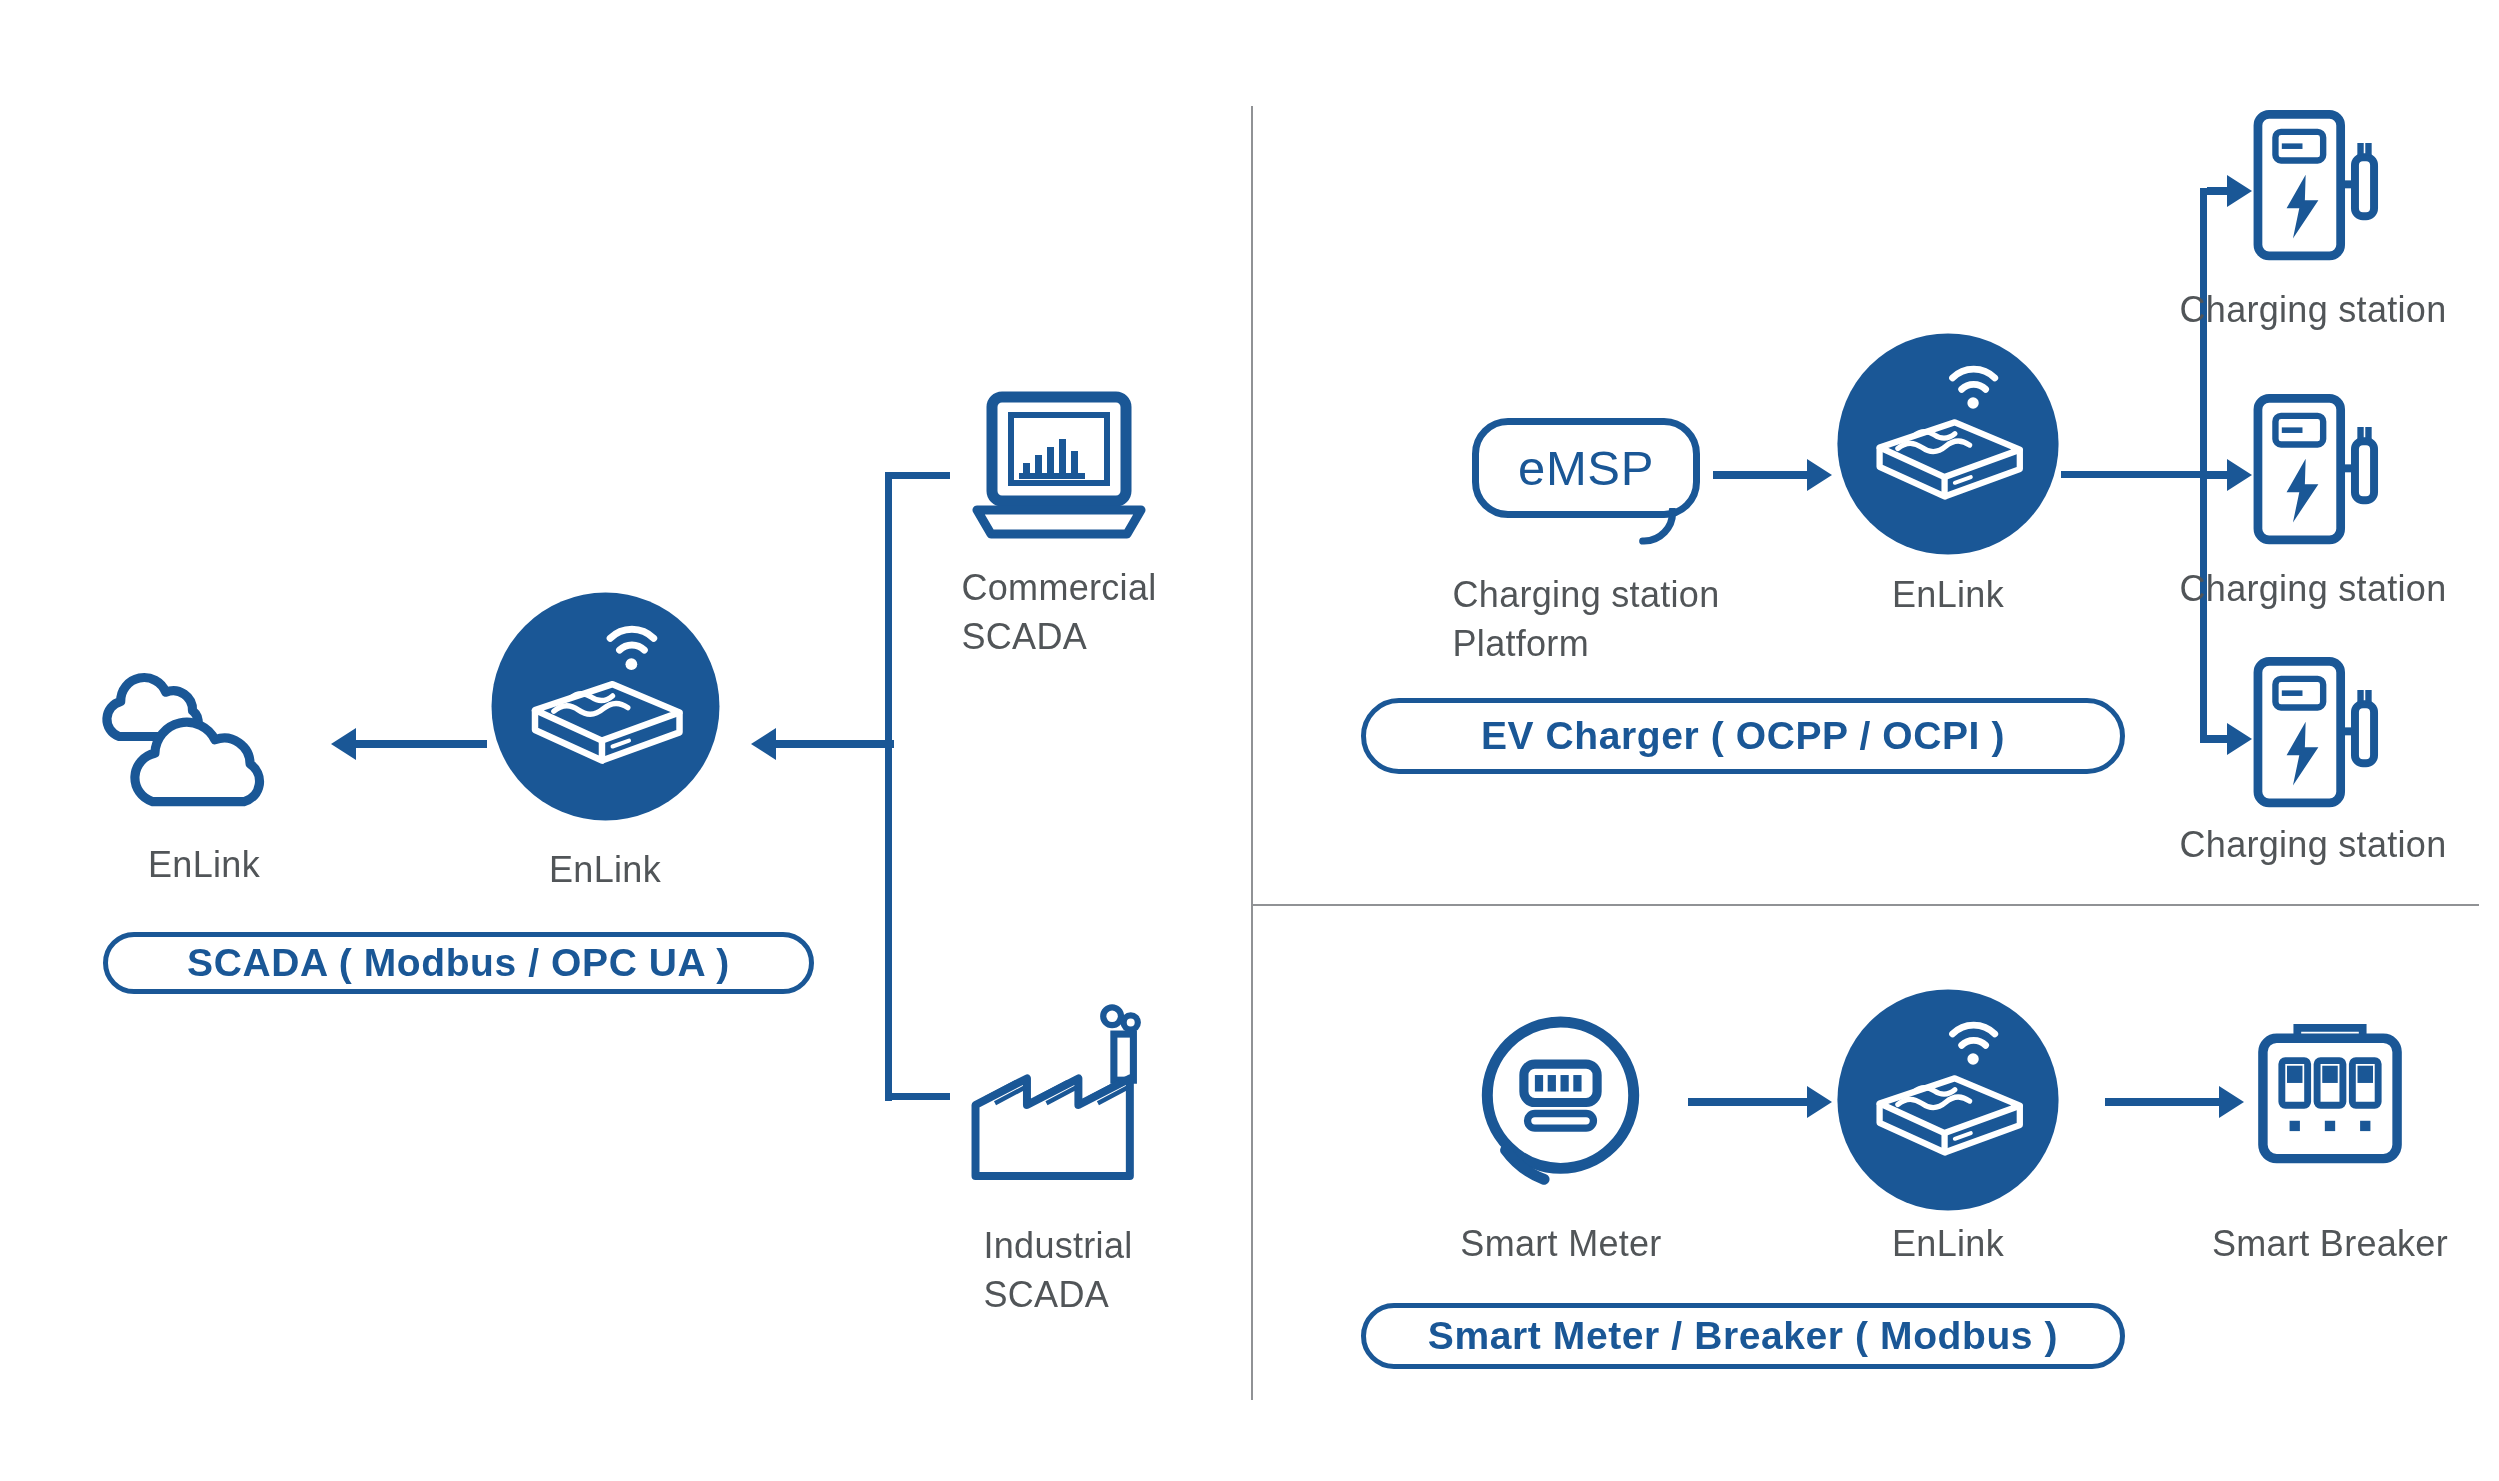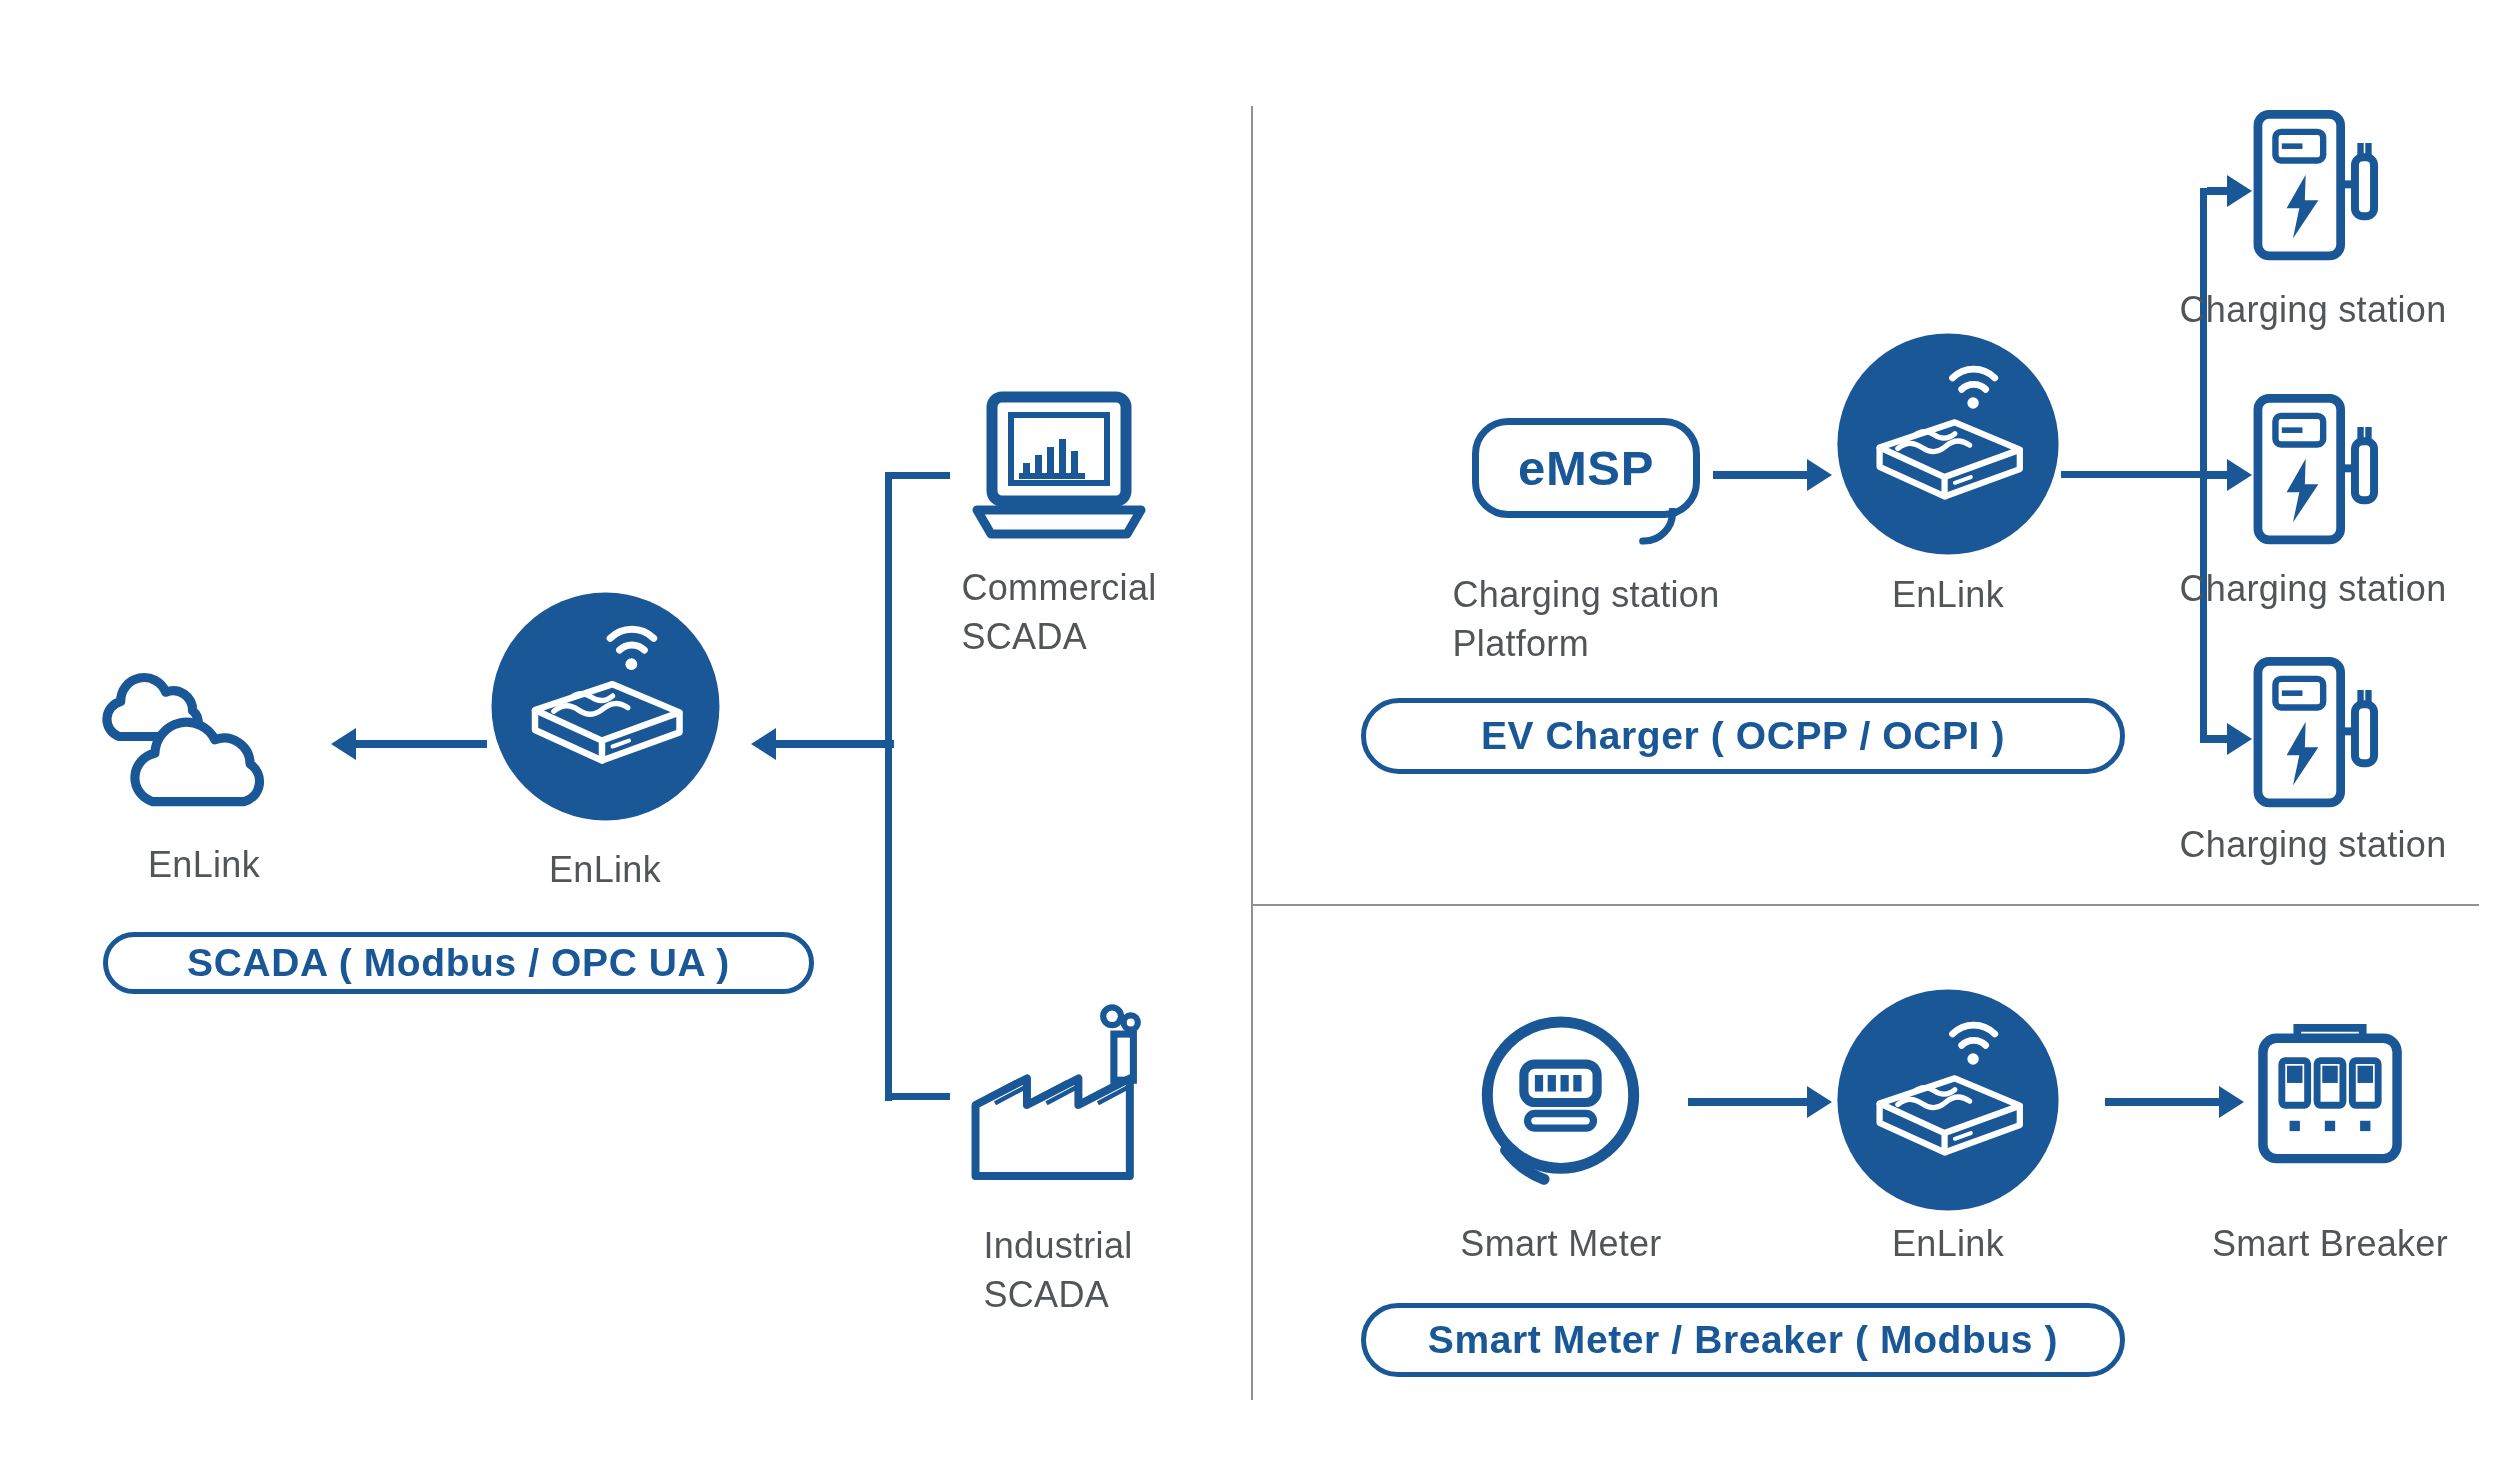--- a/index.html
+++ b/index.html
@@ -3,21 +3,21 @@
 <meta charset="utf-8">
 <style>
   :root{ --blue:#1a5796; --label:#515558; --divider:#909295; }
   *{margin:0;padding:0;box-sizing:border-box}
   html,body{background:#fff;font-family:"Liberation Sans",sans-serif}
   #canvas{position:relative;width:2500px;height:1482px;background:#fff;overflow:hidden}
   svg{display:block}
   .icon{position:absolute}
   .label{position:absolute;transform:translateX(-50%);color:var(--label);font-size:36px;line-height:1.35;text-align:left;white-space:nowrap;letter-spacing:0.3px}
   .pill{position:absolute;display:flex;align-items:center;justify-content:center;border:5px solid var(--blue);border-radius:50px;color:var(--blue);font-weight:700;font-size:39px;letter-spacing:0.6px;background:#fff;white-space:nowrap}
-  .badge{position:absolute;display:flex;align-items:center;justify-content:center;border:7.2px solid var(--blue);border-radius:36px;color:var(--blue);font-weight:700;font-size:49px;background:#fff;letter-spacing:0.6px}
+  .badge{position:absolute;display:flex;align-items:center;justify-content:center;border:7.2px solid var(--blue);border-radius:36px;color:var(--blue);font-weight:400;font-size:49px;background:#fff;letter-spacing:0.6px}
   .line{position:absolute;background:var(--blue)}
   .divider{position:absolute;background:var(--divider)}
   .arrow{position:absolute;display:flex;align-items:center}
   .arrow .shaft{height:7.2px;background:var(--blue)}
   .arrow .head-r{width:0;height:0;border-top:16px solid transparent;border-bottom:16px solid transparent;border-left:25.5px solid var(--blue)}
   .arrow .head-l{width:0;height:0;border-top:16px solid transparent;border-bottom:16px solid transparent;border-right:25.5px solid var(--blue)}
 </style>
 </head>
 <body>
 
@@ -234,19 +234,19 @@
         <rect x="132" y="54" width="18" height="20"></rect>
         <rect x="53" y="118" width="12" height="12"></rect>
         <rect x="94" y="118" width="12" height="12"></rect>
         <rect x="135" y="118" width="12" height="12"></rect>
       </g>
     </svg>
     <div class="label" style="left:2330px;top:1220px">
       <span>Smart Breaker</span>
     </div>
 
-    <div class="pill" style="left:1361px;top:1303px;width:764px;height:74px">
+    <div class="pill" style="left:1361px;top:1303px;width:764px;height:66px">
       <span>Smart Meter / Breaker ( Modbus )</span>
     </div>
   </div>
 
 </div>
 
 
 </body></html>

